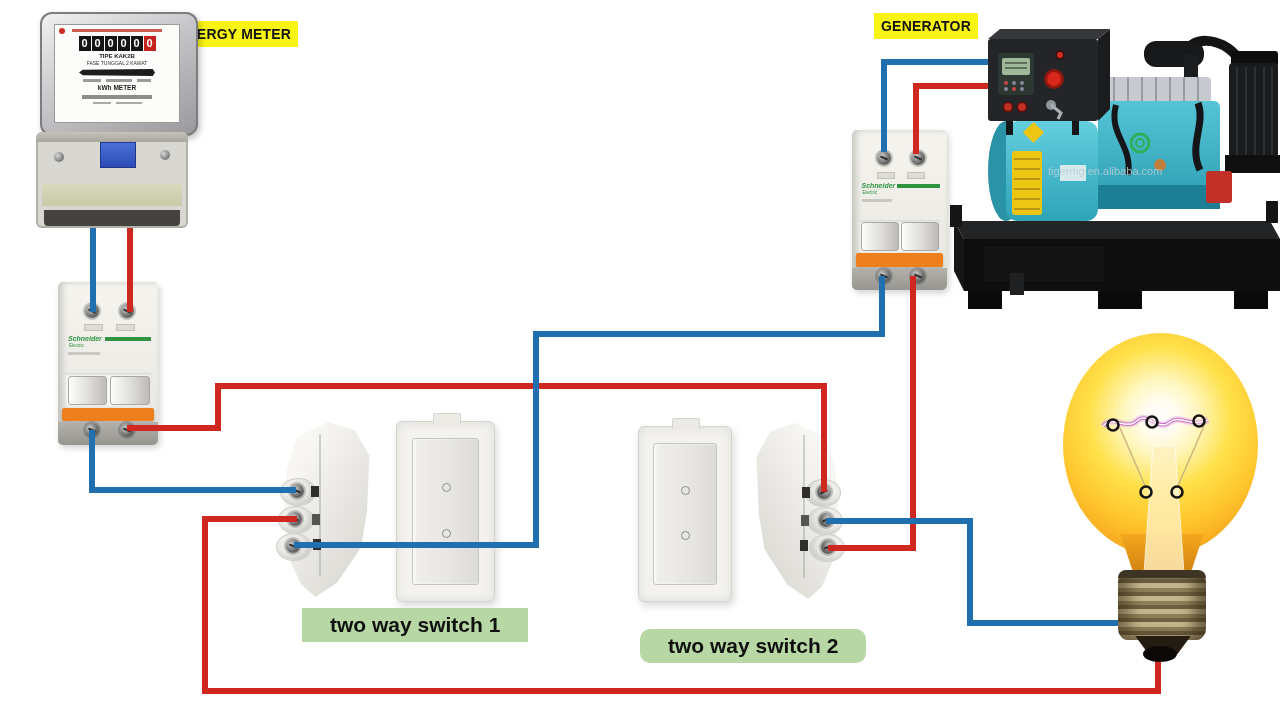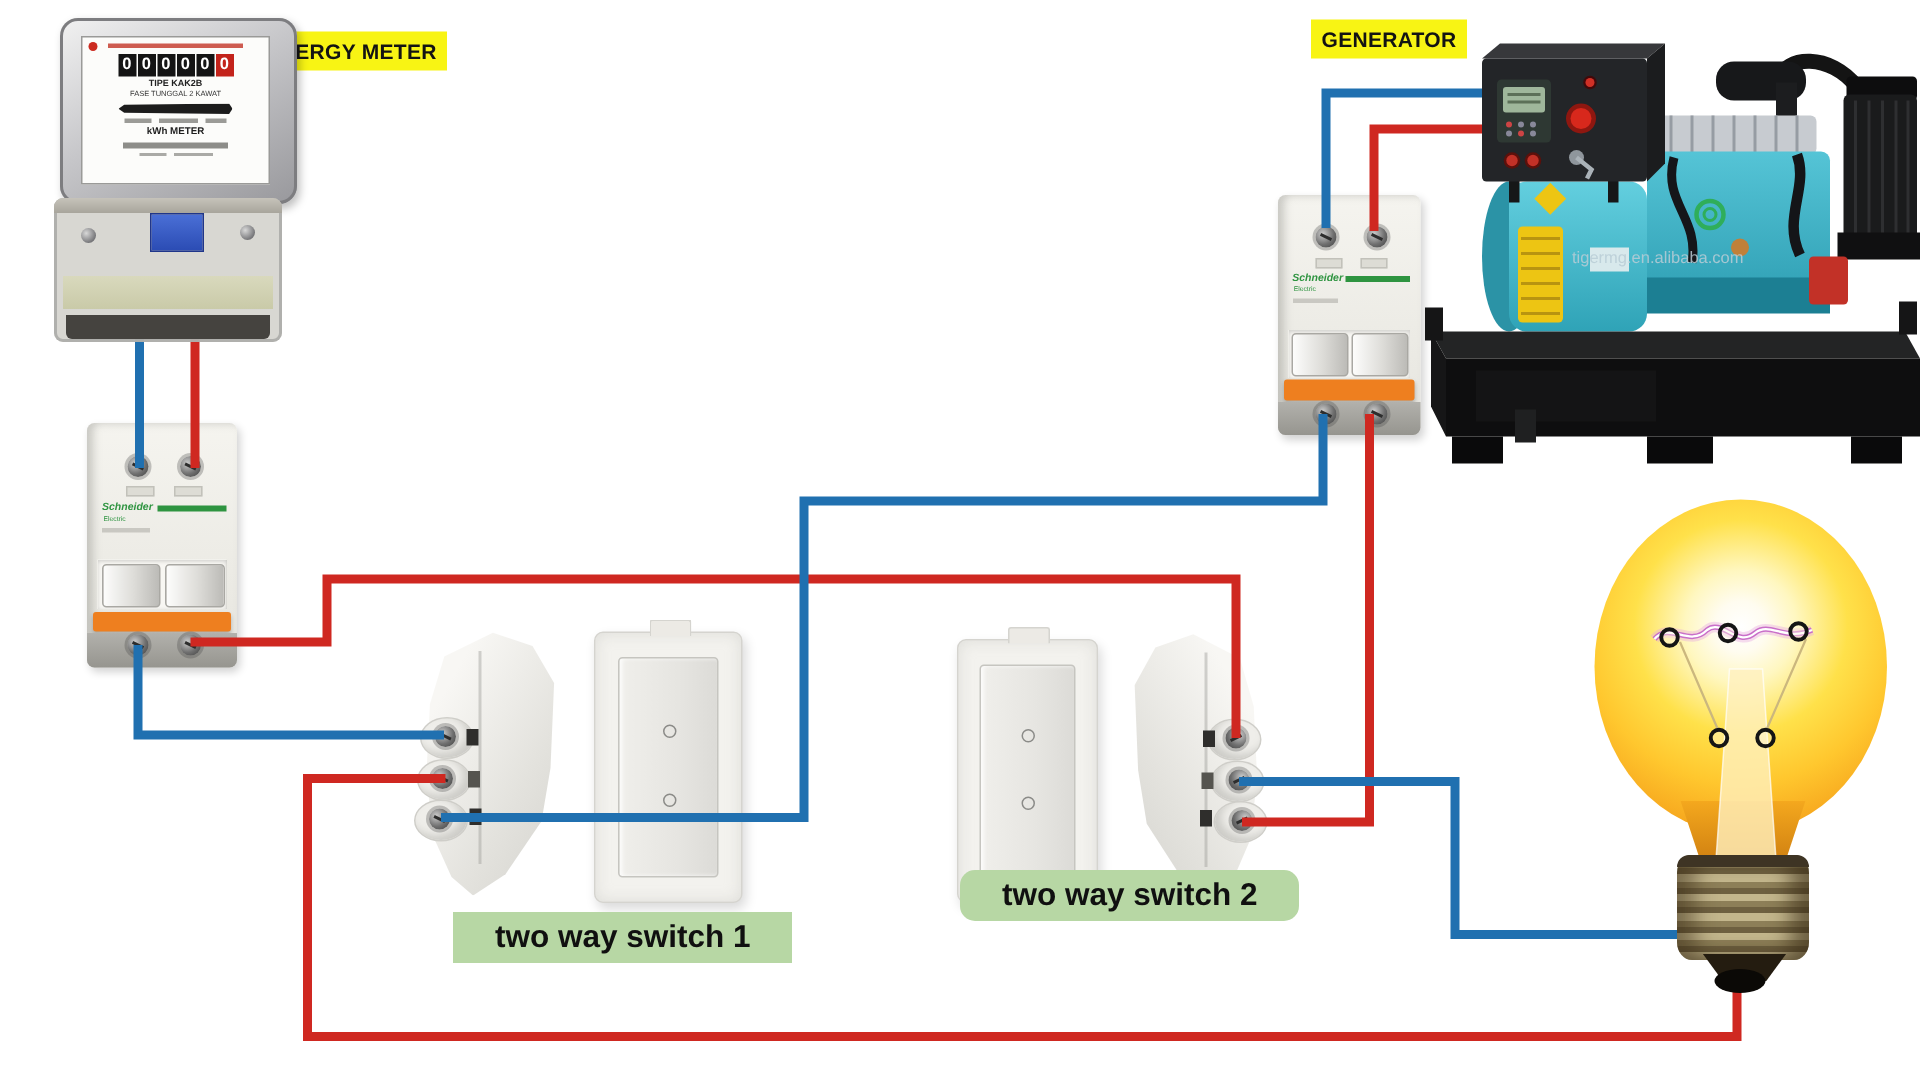--- a/index.html
+++ b/index.html
@@ -339,21 +339,21 @@
     <div class="bump b1"></div>
     <div class="bump b2"></div>
     <div class="bump b3"></div>
     <div class="screw s1"></div>
     <div class="screw s2"></div>
     <div class="screw s3"></div>
     <div class="sq q1"></div>
     <div class="sq q2"></div>
     <div class="sq q3"></div>
   </div>
-  <div class="tag-green" style="left:640px;top:580px;border-radius:10px;">two way switch 2</div>
+  <div class="tag-green" style="left:640px;top:629px;border-radius:10px;">two way switch 2</div>
 
   <div class="bulb">
     <div class="glass"></div>
     <div class="neck"></div>
     <svg class="fil-svg" viewBox="0 0 210 342">
       <polygon points="95,118 117,118 126,245 86,245" fill="rgba(255,240,190,.8)" stroke="rgba(255,255,255,.7)" stroke-width="1"></polygon>
       <path d="M88,160 L62,100 M119,160 L146,98" stroke="#cbb77e" stroke-width="1.5" fill="none"></path>
       <path d="M45,98 C55,86 68,104 80,92 C90,84 100,104 112,94 C122,86 132,100 150,92" stroke="#e6a8e0" stroke-width="7" opacity=".4" fill="none"></path>
       <path d="M45,98 C55,86 68,104 80,92 C90,84 100,104 112,94 C122,86 132,100 150,92" stroke="#c96fc9" stroke-width="3.5" fill="none"></path>
       <path d="M45,98 C55,86 68,104 80,92 C90,84 100,104 112,94 C122,86 132,100 150,92" stroke="#ffffff" stroke-width="1.5" fill="none"></path>

